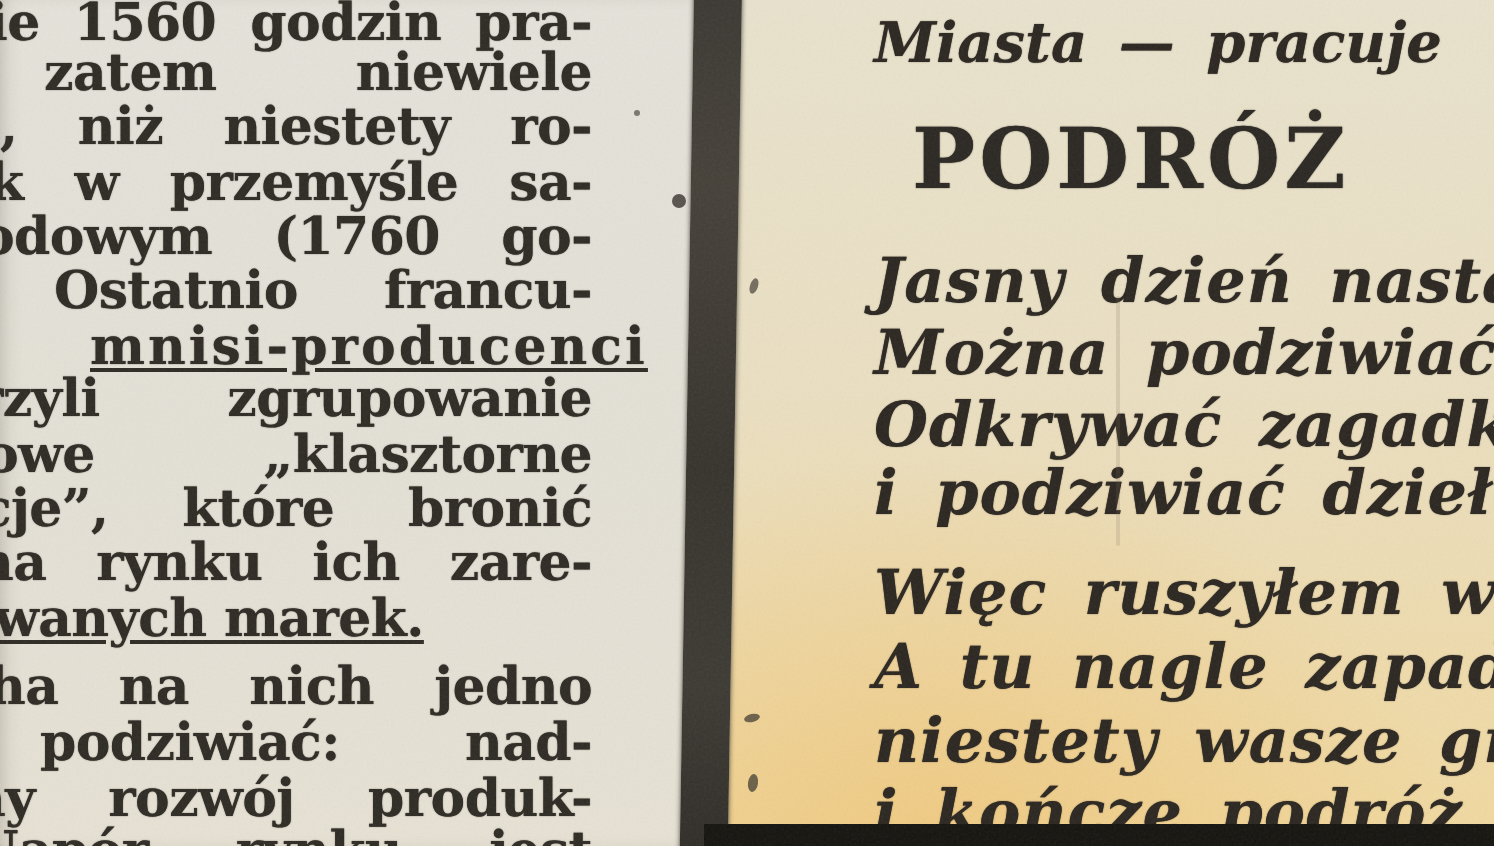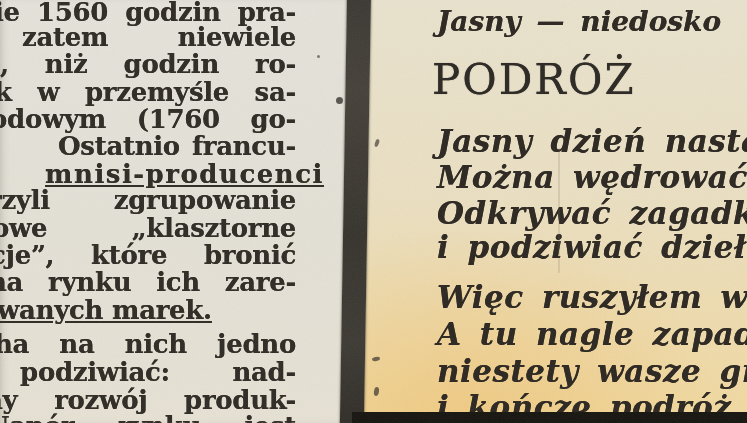--- a/index.html
+++ b/index.html
@@ -33,34 +33,34 @@
   
   .lline{
     position:absolute;right:451px;
     font-weight:bold;font-size:26px;line-height:27px;
     color:var(--ink,#2e2a24);letter-spacing:-0.3px;
     text-shadow:0 0 .6px rgba(42,38,31,.85);
   }
   .just{text-align:justify;text-align-last:justify;white-space:normal;}
   .nojust{right:auto;white-space:nowrap;text-decoration:underline;}
   .l0{top:-1px;left:-6px}.l1{top:24px;left:22px}.l2{top:51px;left:0}
-  .l3{top:79px;left:-6px}.l4{top:106px;left:-10px}.l5{top:133px;left:58px}
+  .l3{top:79px;left:-6px}.l4{top:106px;left:-10px}.l5{top:133px;left:27px}
   .l6{top:161px;left:45px;letter-spacing:1.5px}.l7{top:187px;left:-12px}
   .l8{top:215px;left:-8px}.l9{top:242px;left:-10px}.l10{top:269px;left:-12px}
   .l11{top:297px;left:-20px}.l12{top:331px;left:-6px}.l13{top:359px;left:20px}
   .l14{top:387px;left:-16px}.l15{top:413px;left:-14px}
   
   .kicker{
     position:absolute;left:437px;top:5px;white-space:nowrap;
     font-weight:bold;font-style:italic;font-size:28px;word-spacing:6px;
     color:#2b2620;text-shadow:0 0 .6px rgba(40,35,28,.85);
   }
   .title{
-    position:absolute;left:432px;top:55px;white-space:nowrap;
-    font-weight:normal;font-size:42px;letter-spacing:2px;color:#2b2722;
+    position:absolute;left:456px;top:55px;white-space:nowrap;
+    font-weight:bold;font-size:42px;letter-spacing:2px;color:#2b2722;
     text-shadow:0 0 .7px rgba(40,35,28,.9);
   }
   .poem-line{
     position:absolute;left:437px;white-space:nowrap;
     font-weight:bold;font-style:italic;font-size:31px;
     word-spacing:7px;letter-spacing:.5px;color:#2b2620;
     text-shadow:0 0 .6px rgba(40,35,28,.85);
   }
   .p0{top:123px}.p1{top:159px}.p2{top:195px}.p3{top:229px}
   .q0{top:279px}.q1{top:316px}.q2{top:353px}.q3{top:389px}
@@ -79,44 +79,44 @@
 <body>
 
 <div class="page">
 
   <div class="left-paper"></div>
   <div class="right-paper"></div>
 
   <div>
     <div class="lline just l0">ie 1560 godzin pra-</div>
     <div class="lline just l1">zatem niewiele</div>
-    <div class="lline just l2">, niż godzin ro-</div>
+    <div class="lline just l2">, niż niestety ro-</div>
     <div class="lline just l3">k w przemyśle sa-</div>
     <div class="lline just l4">odowym (1760 go-</div>
     <div class="lline just l5">Ostatnio francu-</div>
     <div class="lline nojust l6">mnisi-producenci</div>
     <div class="lline just l7">rzyli zgrupowanie</div>
     <div class="lline just l8">owe „klasztorne</div>
     <div class="lline just l9">cje”, które bronić</div>
     <div class="lline just l10">na rynku ich zare-</div>
     <div class="lline nojust l11">owanych marek.</div>
     <div class="lline just l12">ha na nich jedno</div>
     <div class="lline just l13">podziwiać: nad-</div>
     <div class="lline just l14">ny rozwój produk-</div>
     <div class="lline just l15">Napór rynku jest</div>
   </div>
 
   <div class="divider"></div>
 
   <div>
-    <div class="kicker">Jasny — niedosko</div>
+    <div class="kicker">Miasta — pracuje</div>
     <div class="title">PODRÓŻ</div>
 
     <div class="poem-line p0">Jasny dzień nastał</div>
-    <div class="poem-line p1">Można wędrować</div>
+    <div class="poem-line p1">Można podziwiać</div>
     <div class="poem-line p2">Odkrywać zagadki</div>
     <div class="poem-line p3">i podziwiać dzieło</div>
 
     <div class="poem-line q0">Więc ruszyłem w</div>
     <div class="poem-line q1">A tu nagle zapada</div>
     <div class="poem-line q2">niestety wasze gra</div>
     <div class="poem-line q3">i kończę podróż po</div>
   </div>
 
   <div class="bottom-rule"></div>

